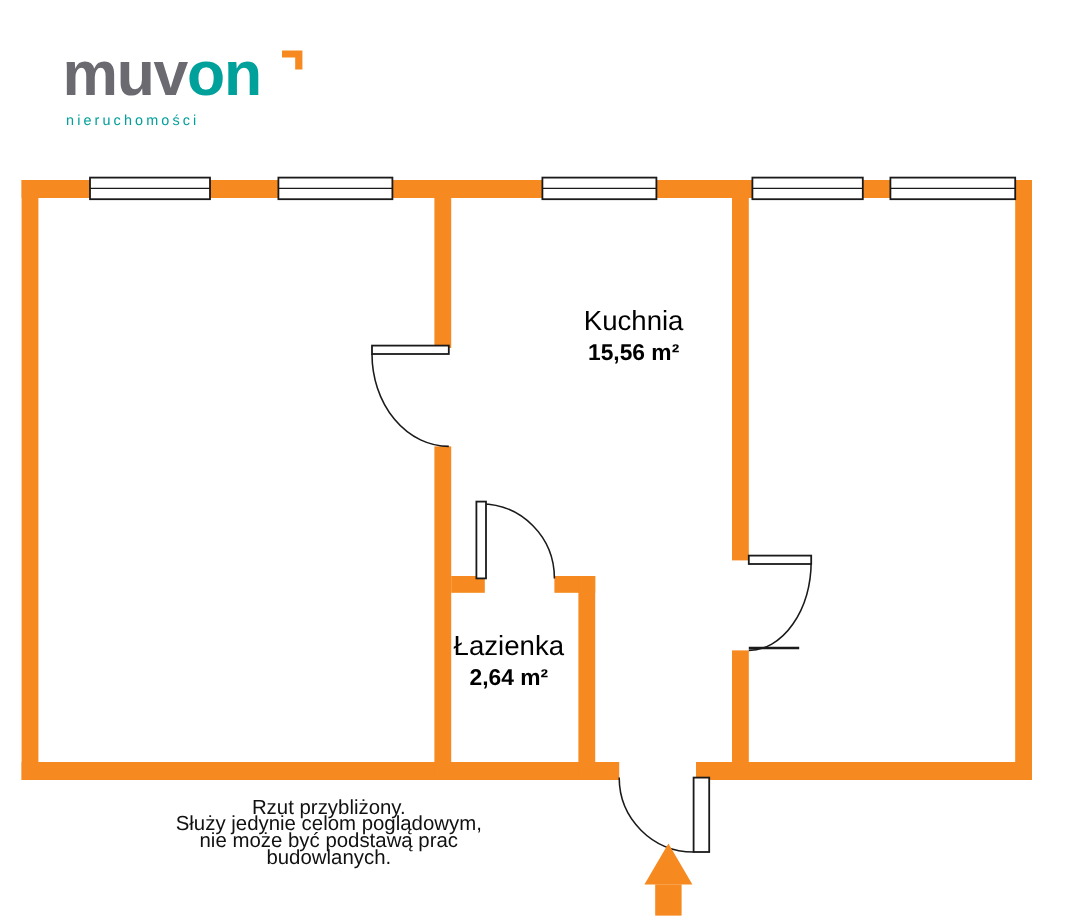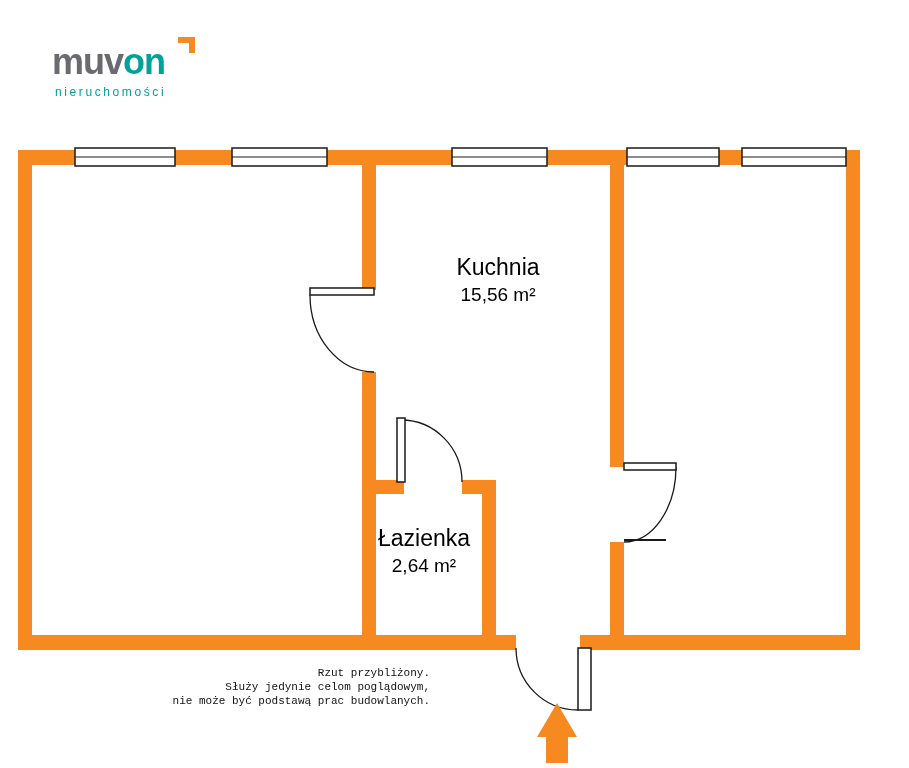--- a/index.html
+++ b/index.html
@@ -15,35 +15,35 @@
   .wall   { fill: var(--wall, #F6891F); }
   .win    { fill:#ffffff; stroke:#1a1a1a; stroke-width:1.5; }
   .winline{ stroke:#1a1a1a; stroke-width:1; }
   .leaf   { fill:#ffffff; stroke:#1a1a1a; stroke-width:1.5; }
   .arc    { fill:none; stroke:#1a1a1a; stroke-width:1.3; }
   .tick   { stroke:#1a1a1a; stroke-width:2; }
 
   
   .room-label { position:absolute; transform:translateX(-50%); text-align:center; color:#000; }
   .room-name  { font-size:23px; }
-  .room-area  { font-size:19px; margin-top:3px; }
+  .room-area  { font-size:19px; margin-top:3px;font-weight:bold; }
 
   
   .logo { position:absolute; left:52px; top:36px; }
-  .brand { font-size:36px; font-weight:bold; letter-spacing:-1px; line-height:1; white-space:nowrap; }
+  .brand { font-size:52px; font-weight:bold; letter-spacing:-1px; line-height:1; white-space:nowrap; }
   .muv { color: var(--gray, #6B6A70); }
   .on  { color: var(--teal, #00A09B); }
   .logo-arrow { display:inline-block; vertical-align:18px; margin-left:3px; }
   .logo-arrow path { stroke: var(--wall, #F6891F); stroke-width:6; fill:none; }
   .tagline { color: var(--teal, #00A09B); font-size:12px; letter-spacing:2.6px; margin-top:5px; margin-left:3px; }
 
   
   .disclaimer {
-    position:absolute; left:118px; top:666px; width:312px; text-align:right;
-    font-family:Liberation Mono, monospace; font-size:11px; line-height:14px; color:#111;
+    position:absolute; left:118px; top:666px; width:312px; text-align:center;
+    font-family:Liberation Sans, sans-serif; font-size:17px; line-height:14px; color:#111;
   }
 </style>
 </head>
 <body>
 
 <div class="canvas">
 
   <svg class="plan-svg" viewBox="0 0 909 768">
 
     <g>
@@ -124,21 +124,21 @@
     <div class="brand">
       <span class="muv">muv</span><span class="on">on</span>
       <svg class="logo-arrow" width="20" height="20" viewBox="0 0 20 20">
         <path d="M1 4 H15 V17"></path>
       </svg>
     </div>
     <div class="tagline">nieruchomości</div>
   </div>
 
 
-  <div class="room-label" style="left:498px; top:254px;">
+  <div class="room-label" style="left:528px; top:254px;">
     <div class="room-name">Kuchnia</div>
     <div class="room-area">15,56 m²</div>
   </div>
 
 
   <div class="room-label" style="left:424px; top:525px;">
     <div class="room-name">Łazienka</div>
     <div class="room-area">2,64 m²</div>
   </div>
 

